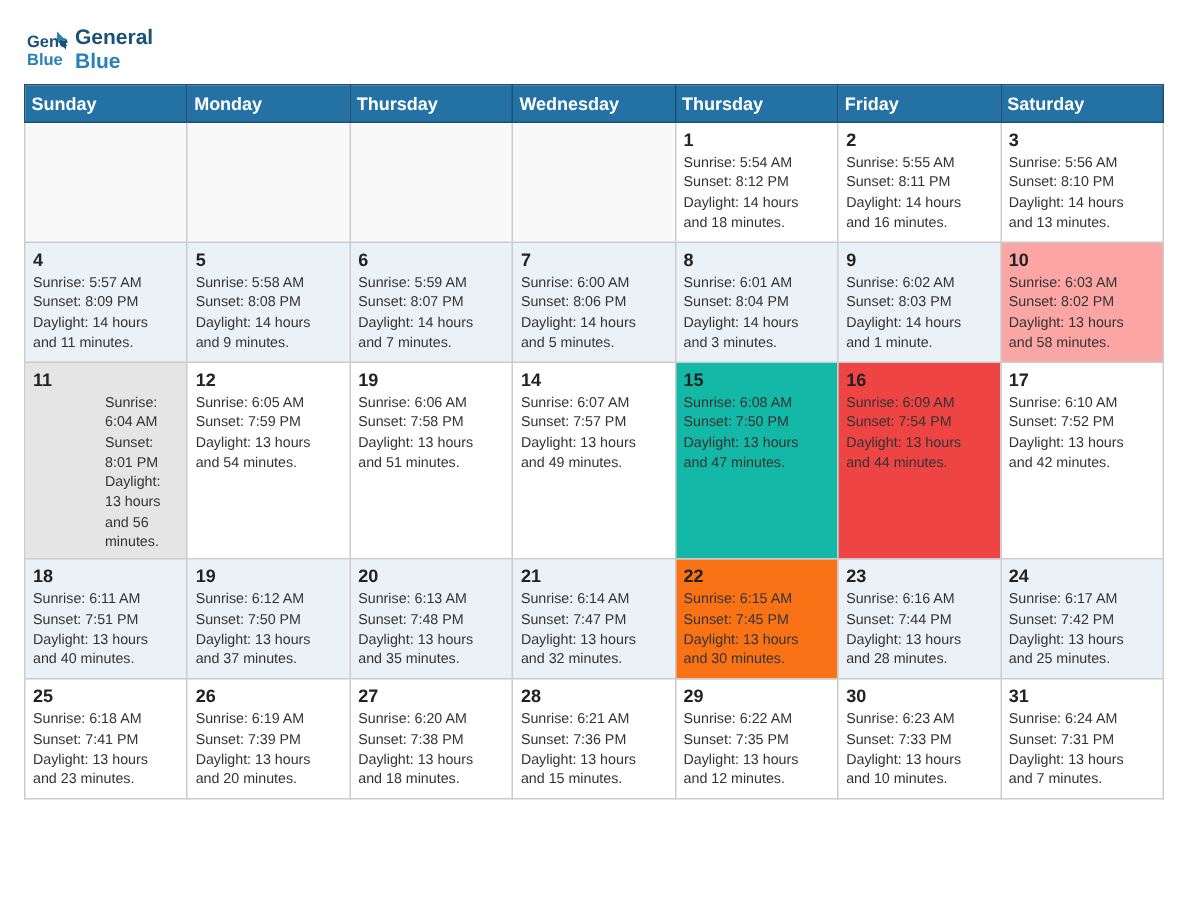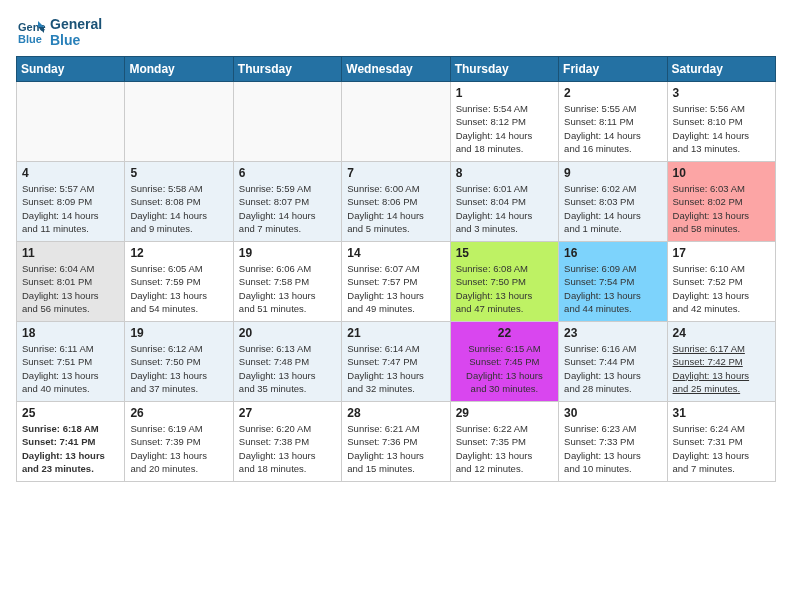--- a/index.html
+++ b/index.html
@@ -191,21 +191,21 @@
           <div class="day-number">10</div>
           <div class="day-info" style="white-space: pre-line;">Sunrise: 6:03 AM
 Sunset: 8:02 PM
 Daylight: 13 hours
 and 58 minutes.</div>
         </td>
       </tr>
       <tr class="week-row">
         <td style="background: #e5e5e5;">
           <div class="day-number">11</div>
-          <div class="day-info" style="white-space: pre-line;">Sunrise: 6:04 AM
+          <div class="day-info" style="white-space: pre-line; margin-left: 48px;">Sunrise: 6:04 AM
 Sunset: 8:01 PM
 Daylight: 13 hours
 and 56 minutes.</div>
         </td>
         <td style="background: rgb(255, 255, 255);">
           <div class="day-number">12</div>
           <div class="day-info" style="white-space: pre-line;">Sunrise: 6:05 AM
 Sunset: 7:59 PM
 Daylight: 13 hours
 and 54 minutes.</div>
@@ -217,28 +217,28 @@
 Daylight: 13 hours
 and 51 minutes.</div>
         </td>
         <td style="background: rgb(255, 255, 255);">
           <div class="day-number">14</div>
           <div class="day-info" style="white-space: pre-line;">Sunrise: 6:07 AM
 Sunset: 7:57 PM
 Daylight: 13 hours
 and 49 minutes.</div>
         </td>
-        <td style="background: #bef264;">
+        <td style="background: #14b8a6;">
           <div class="day-number">15</div>
           <div class="day-info" style="white-space: pre-line;">Sunrise: 6:08 AM
 Sunset: 7:50 PM
 Daylight: 13 hours
 and 47 minutes.</div>
         </td>
-        <td style="background: #7dd3fc;">
+        <td style="background: #ef4444;">
           <div class="day-number">16</div>
           <div class="day-info" style="white-space: pre-line;">Sunrise: 6:09 AM
 Sunset: 7:54 PM
 Daylight: 13 hours
 and 44 minutes.</div>
         </td>
         <td style="background: rgb(255, 255, 255);">
           <div class="day-number">17</div>
           <div class="day-info" style="white-space: pre-line;">Sunrise: 6:10 AM
 Sunset: 7:52 PM
@@ -268,46 +268,46 @@
 Daylight: 13 hours
 and 35 minutes.</div>
         </td>
         <td style="background: rgb(234, 242, 248);">
           <div class="day-number">21</div>
           <div class="day-info" style="white-space: pre-line;">Sunrise: 6:14 AM
 Sunset: 7:47 PM
 Daylight: 13 hours
 and 32 minutes.</div>
         </td>
-        <td style="background: #d946ef; text-align: center;">
+        <td style="background: #f97316;">
           <div class="day-number">22</div>
           <div class="day-info" style="white-space: pre-line;">Sunrise: 6:15 AM
 Sunset: 7:45 PM
 Daylight: 13 hours
 and 30 minutes.</div>
         </td>
         <td style="background: rgb(234, 242, 248);">
           <div class="day-number">23</div>
           <div class="day-info" style="white-space: pre-line;">Sunrise: 6:16 AM
 Sunset: 7:44 PM
 Daylight: 13 hours
 and 28 minutes.</div>
         </td>
         <td style="background: rgb(234, 242, 248);">
           <div class="day-number">24</div>
-          <div class="day-info" style="white-space: pre-line; text-decoration: underline;">Sunrise: 6:17 AM
+          <div class="day-info" style="white-space: pre-line;">Sunrise: 6:17 AM
 Sunset: 7:42 PM
 Daylight: 13 hours
 and 25 minutes.</div>
         </td>
       </tr>
       <tr class="week-row">
         <td style="background: rgb(255, 255, 255);">
           <div class="day-number">25</div>
-          <div class="day-info" style="white-space: pre-line; font-weight: bold;">Sunrise: 6:18 AM
+          <div class="day-info" style="white-space: pre-line;">Sunrise: 6:18 AM
 Sunset: 7:41 PM
 Daylight: 13 hours
 and 23 minutes.</div>
         </td>
         <td style="background: rgb(255, 255, 255);">
           <div class="day-number">26</div>
           <div class="day-info" style="white-space: pre-line;">Sunrise: 6:19 AM
 Sunset: 7:39 PM
 Daylight: 13 hours
 and 20 minutes.</div>

